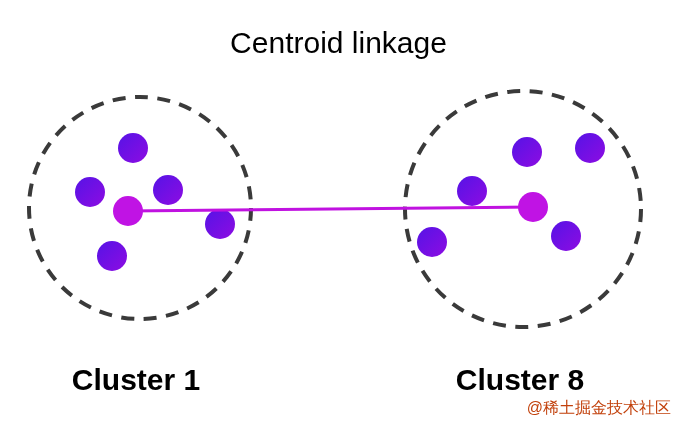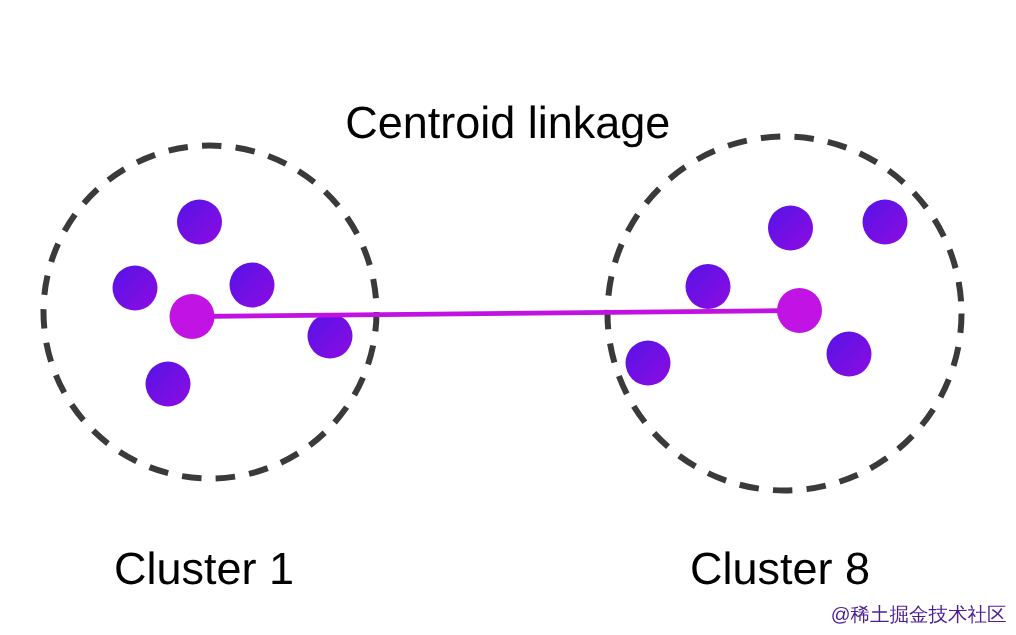--- a/index.html
+++ b/index.html
@@ -17,43 +17,43 @@
   }
   .title {
     position: absolute;
     top: 26px;
     left: 0;
     width: 100%;
     text-align: center;
     font-size: 30px;
     color: #000000;
     letter-spacing: 0px;
-    margin-top: 40px;
   }
   .diagram-svg {
     position: absolute;
     top: 0;
     left: 0;
     width: 677px;
     height: 423px;
   }
   .cluster-label {
     position: absolute;
     top: 363px;
     transform: translateX(-50%);
     font-size: 30px;
     color: #000000;
     white-space: nowrap;
+    font-weight: bold;
   }
   .watermark {
     position: absolute;
     right: 6px;
     bottom: 4px;
-    font-size: 13px;
-    color: #4c1d95;
+    font-size: 16px;
+    color: #c2410c;
     white-space: nowrap;
     text-align: center;
   }
 </style>
 </head>
 <body>
 
 <div class="stage">
   <div class="title">Centroid linkage</div>
   <svg id="diagram" class="diagram-svg" xmlns="http://www.w3.org/2000/svg" viewBox="0 0 677 423">

